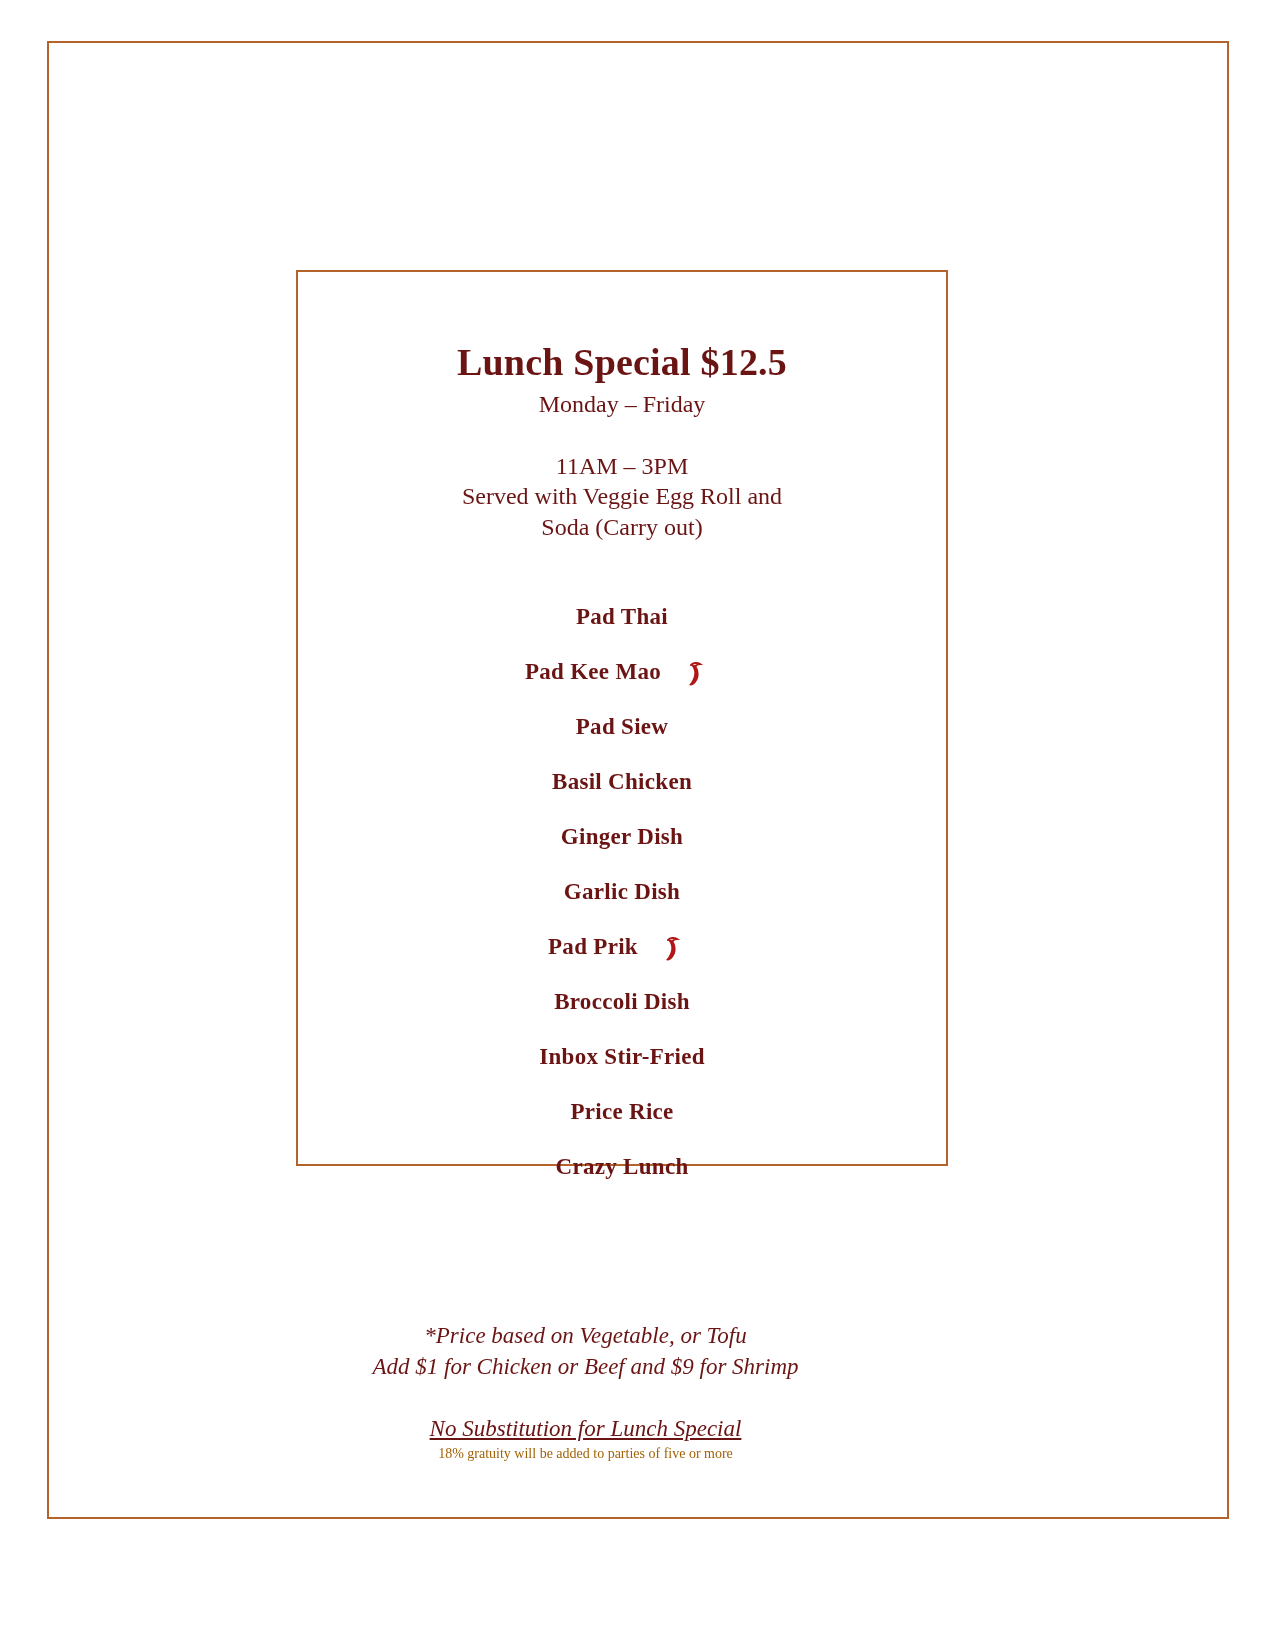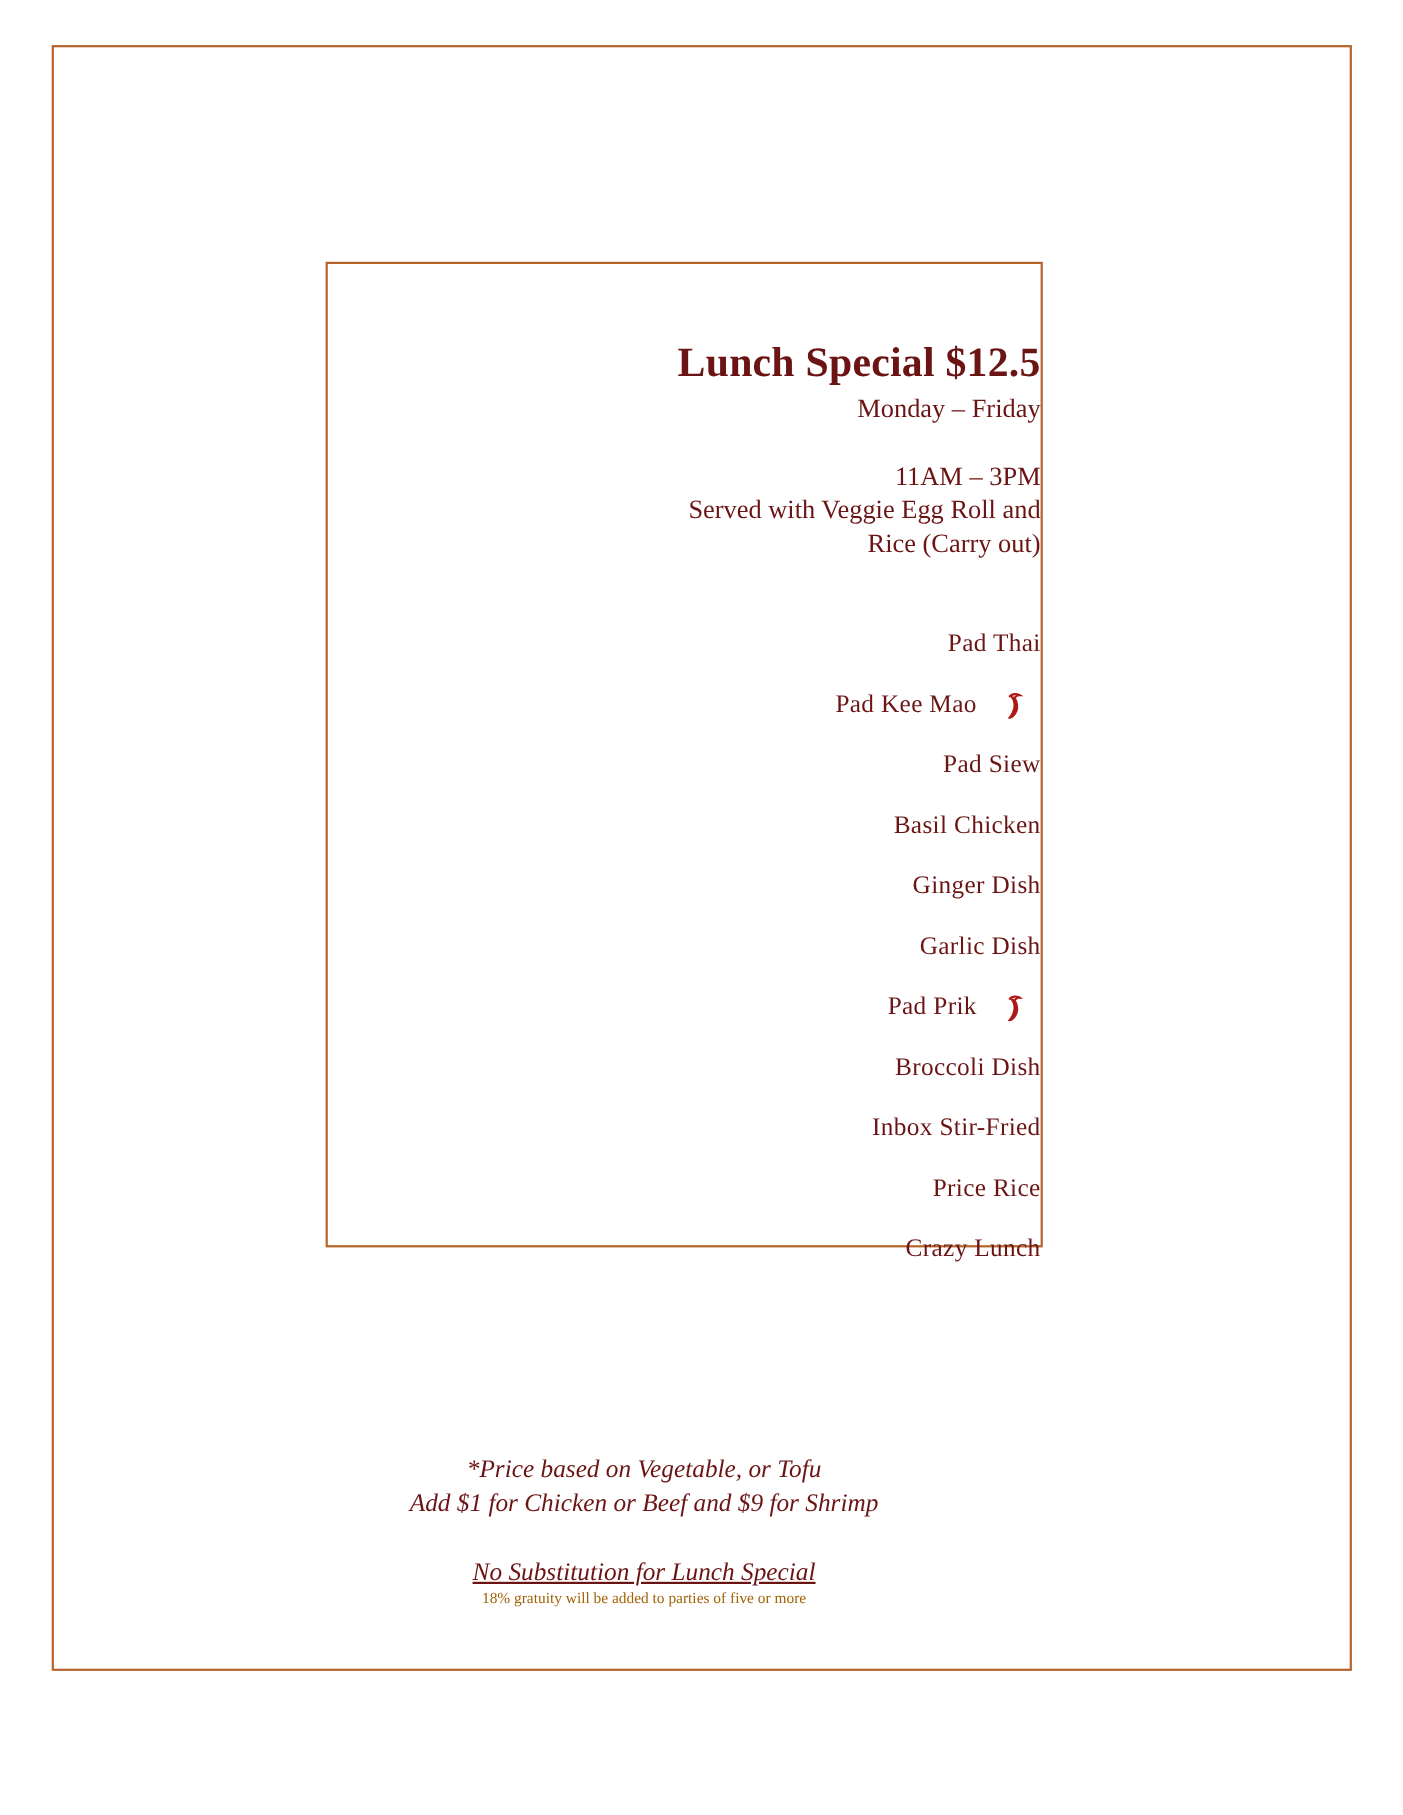--- a/index.html
+++ b/index.html
@@ -22,26 +22,26 @@
     top: 41px;
     width: 1182px;
     height: 1478px;
     border: 2px solid #b4632a;
     box-sizing: border-box;
   }
 
   .menu-box {
     position: absolute;
     left: 296px;
-    top: 238px;
+    top: 270px;
     width: 652px;
     height: 896px;
     border: 2px solid #b4632a;
     box-sizing: border-box;
-    text-align: right;
+    text-align: center;
   }
 
   .menu-title {
     font-size: 38px;
     font-weight: bold;
     color: #6b1414;
     margin-top: 70px;
     letter-spacing: 0.2px;
     line-height: 1.1;
   }
@@ -62,21 +62,21 @@
 
   .dish-list {
     margin-top: 46px;
   }
 
   .dish-row {
     position: relative;
     height: 55px;
     line-height: 55px;
     font-size: 23px;
-    font-weight: normal;
+    font-weight: bold;
     color: #6b1414;
     letter-spacing: 0.3px;
   }
 
   .dish-name {
     display: inline-block;
   }
 
   .chili {
     display: inline-block;
@@ -129,21 +129,21 @@
 <div class="page-border"></div>
 
 <div class="menu-box">
 
   <div class="menu-title">Lunch Special $12.5</div>
   <div class="menu-subtitle">Monday – Friday</div>
 
   <div class="menu-hours">
     <div>11AM – 3PM</div>
     <div>Served with Veggie Egg Roll and</div>
-    <div>Rice (Carry out)</div>
+    <div>Soda (Carry out)</div>
   </div>
 
   <div class="dish-list">
 
     <div class="dish-row">
       <span class="dish-name">Pad Thai</span>
     </div>
 
     <div class="dish-row">
       <span class="dish-name">Pad Kee Mao</span>

